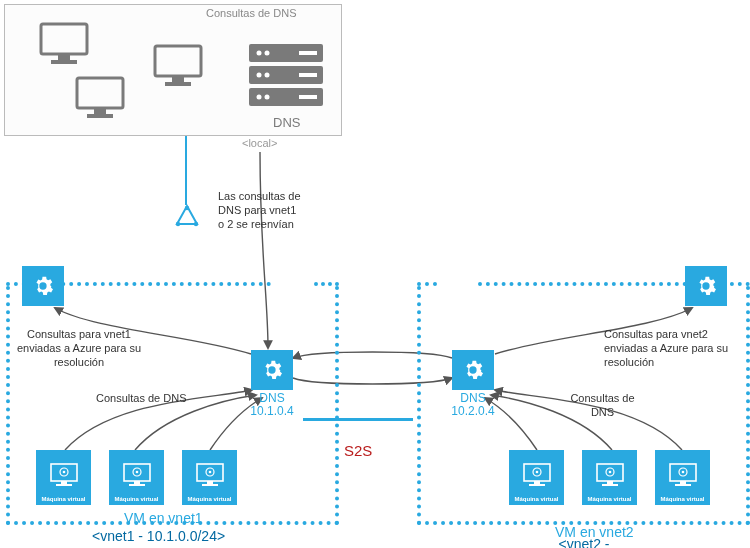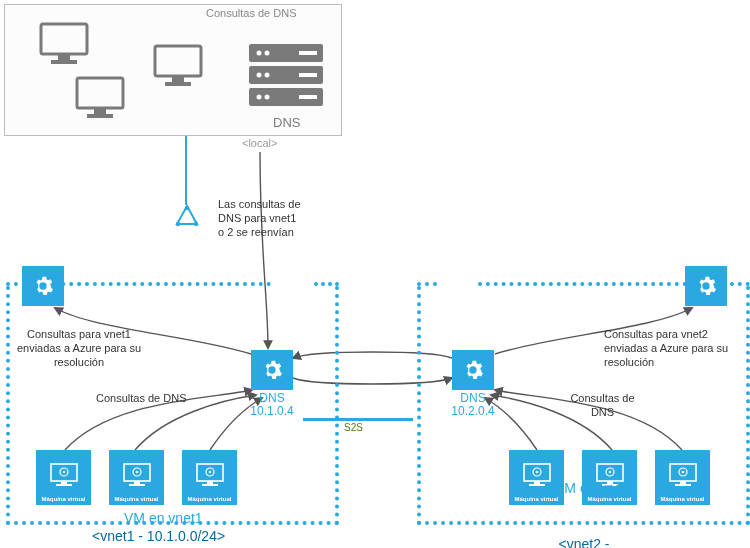--- a/index.html
+++ b/index.html
@@ -126,21 +126,21 @@
 
   <div id="node">
     <svg width="22" height="22">
         <polygon points="11,1 21,19 1,19" fill="none" stroke="#29a9e0" stroke-width="2"></polygon>
         <circle cx="11" cy="3" r="2.2" fill="#29a9e0"></circle>
         <circle cx="20" cy="19" r="2.2" fill="#29a9e0"></circle>
         <circle cx="2" cy="19" r="2.2" fill="#29a9e0"></circle>
       </svg>
   </div>
 
-  <span class="lbl" style="left:218px;top:198px;width:95px;text-align:left;white-space:pre-line">Las consultas de
+  <span class="lbl" style="left:218px;top:190px;width:95px;text-align:left;white-space:pre-line">Las consultas de
 DNS para vnet1
 o 2 se reenvían</span>
 
   <div class="vnet" id="v1" style="left:6px;top:286px"></div>
   <div class="gearbox" style="left:22px;top:266px">
     <svg class="gear-svg" width="24" height="24" viewBox="0 0 24 24">
         <path fill="#fff" d="M12 8a4 4 0 1 0 .001 8.001A4 4 0 0 0 12 8zm9 4c0 .7-.1 1.3-.2 2l2.1 1.6-2 3.4-2.5-1a8.7 8.7 0 0 1-1.7 1l-.4 2.7h-4l-.4-2.7a8.7 8.7 0 0 1-1.7-1l-2.5 1-2-3.4L7 14c-.1-.7-.2-1.3-.2-2s.1-1.3.2-2L4.9 8.4l2-3.4 2.5 1c.5-.4 1.1-.7 1.7-1L11.5 2h4l.4 2.7c.6.3 1.2.6 1.7 1l2.5-1 2 3.4L20 10c.1.7.2 1.3.2 2z" transform="scale(.92) translate(1,1)"></path>
       </svg>
   </div>
 
@@ -184,21 +184,21 @@
         <circle cx="15" cy="10" r="1.3" fill="#fff"></circle>
         <rect x="12" y="19" width="6" height="3" fill="#fff"></rect>
         <rect x="7" y="22" width="16" height="2" fill="#fff"></rect>
       </svg>
     <div class="vm-cap" style="position:absolute;bottom:3px;left:0;right:0">Máquina virtual</div>
   </div>
   <span class="lbl vnet-title" style="left:124px;top:510px">VM en vnet1</span>
   <span class="lbl vnet-cidr" style="left:92px;top:528px">&lt;vnet1 - 10.1.0.0/24&gt;</span>
 
   <div id="s2s"></div>
-  <span class="lbl" style="left:344px;top:422px;color:#4d7c0f;font-size:10px">S2S</span>
+  <span class="lbl" style="left:344px;top:442px;color:#b91c1c;font-size:15px">S2S</span>
 
   <div class="vnet" id="v2" style="left:417px;top:286px"></div>
   <div class="gearbox" style="left:685px;top:266px">
     <svg class="gear-svg" width="24" height="24" viewBox="0 0 24 24">
         <path fill="#fff" d="M12 8a4 4 0 1 0 .001 8.001A4 4 0 0 0 12 8zm9 4c0 .7-.1 1.3-.2 2l2.1 1.6-2 3.4-2.5-1a8.7 8.7 0 0 1-1.7 1l-.4 2.7h-4l-.4-2.7a8.7 8.7 0 0 1-1.7-1l-2.5 1-2-3.4L7 14c-.1-.7-.2-1.3-.2-2s.1-1.3.2-2L4.9 8.4l2-3.4 2.5 1c.5-.4 1.1-.7 1.7-1L11.5 2h4l.4 2.7c.6.3 1.2.6 1.7 1l2.5-1 2 3.4L20 10c.1.7.2 1.3.2 2z" transform="scale(.92) translate(1,1)"></path>
       </svg>
   </div>
   <div class="gearbox" style="left:452px;top:350px">
     <svg class="gear-svg" width="24" height="24" viewBox="0 0 24 24">
         <path fill="#fff" d="M12 8a4 4 0 1 0 .001 8.001A4 4 0 0 0 12 8zm9 4c0 .7-.1 1.3-.2 2l2.1 1.6-2 3.4-2.5-1a8.7 8.7 0 0 1-1.7 1l-.4 2.7h-4l-.4-2.7a8.7 8.7 0 0 1-1.7-1l-2.5 1-2-3.4L7 14c-.1-.7-.2-1.3-.2-2s.1-1.3.2-2L4.9 8.4l2-3.4 2.5 1c.5-.4 1.1-.7 1.7-1L11.5 2h4l.4 2.7c.6.3 1.2.6 1.7 1l2.5-1 2 3.4L20 10c.1.7.2 1.3.2 2z" transform="scale(.92) translate(1,1)"></path>
@@ -235,16 +235,16 @@
   <div class="vm" style="left:655px;top:450px">
     <svg class="vm-inner" width="30" height="26">
         <rect x="2" y="2" width="26" height="17" fill="none" stroke="#fff" stroke-width="1.6"></rect>
         <circle cx="15" cy="10" r="4" fill="none" stroke="#fff" stroke-width="1.2"></circle>
         <circle cx="15" cy="10" r="1.3" fill="#fff"></circle>
         <rect x="12" y="19" width="6" height="3" fill="#fff"></rect>
         <rect x="7" y="22" width="16" height="2" fill="#fff"></rect>
       </svg>
     <div class="vm-cap" style="position:absolute;bottom:3px;left:0;right:0">Máquina virtual</div>
   </div>
-  <span class="lbl vnet-title" style="left:555px;top:480px">VM en vnet2</span>
+  <span class="lbl vnet-title" style="left:555px;top:524px">VM en vnet2</span>
   <span class="lbl vnet-cidr" style="left:528px;top:536px">&lt;vnet2 - 10.2.0.0/24&gt;</span>
 
 </div>
 
 </body></html>

